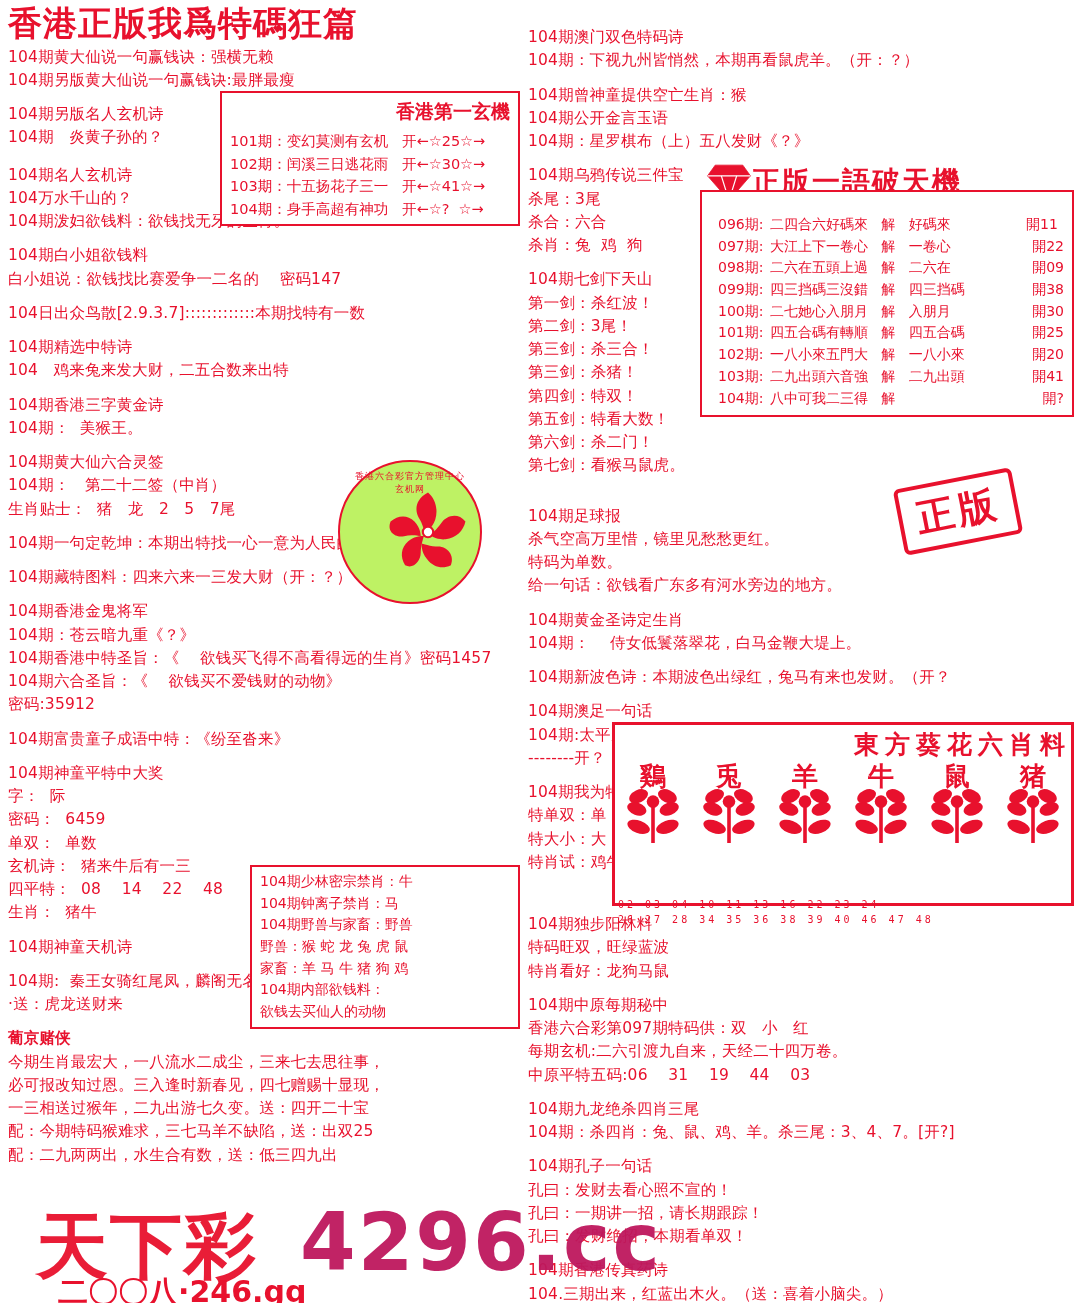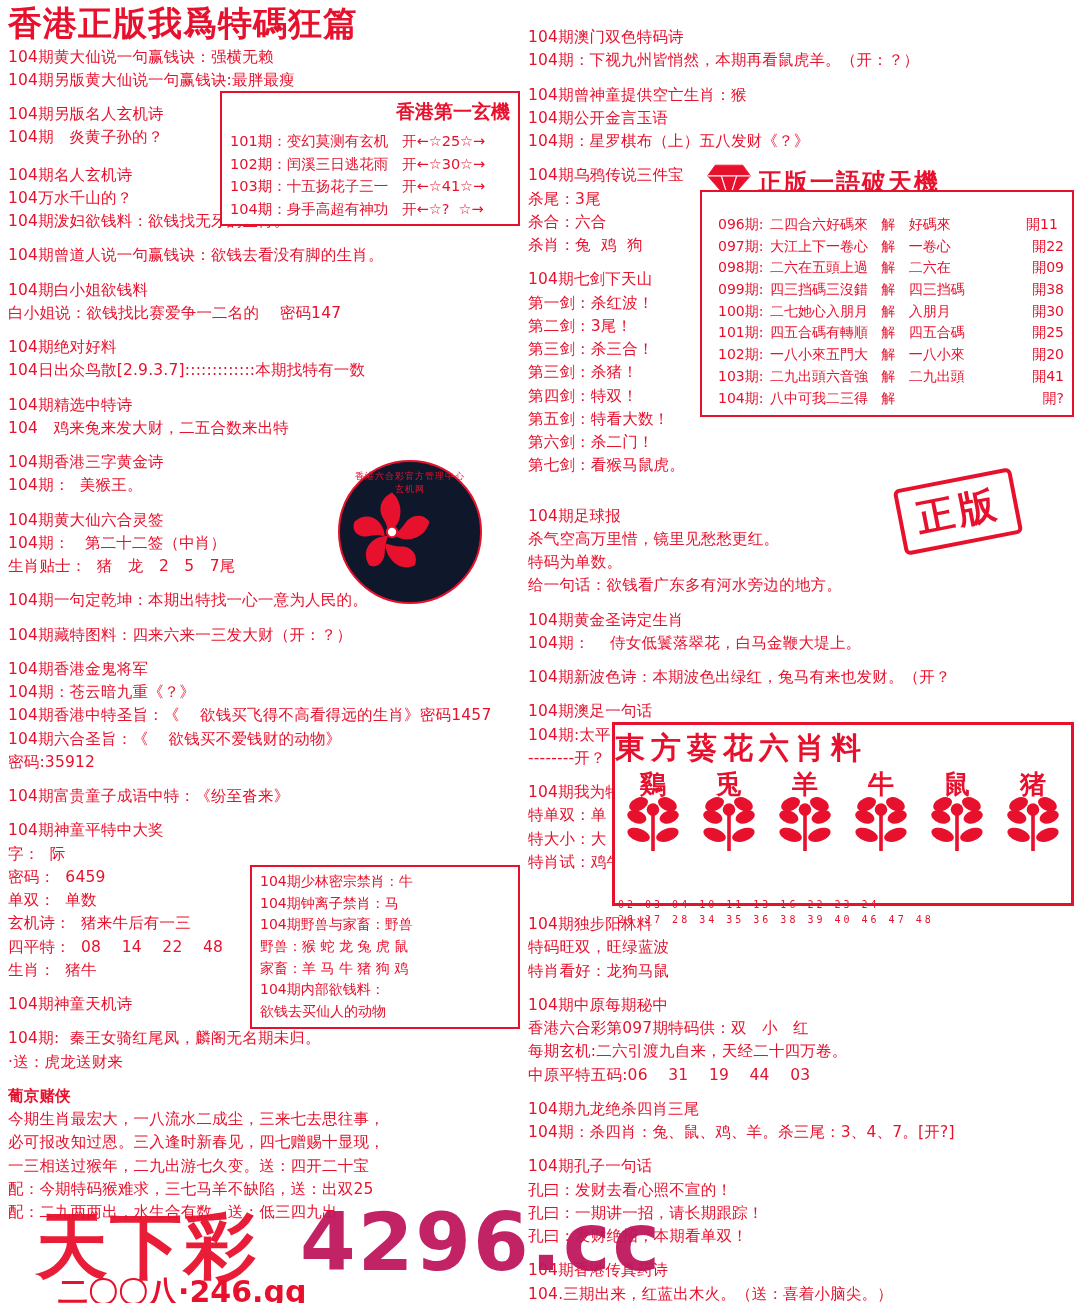--- a/index.html
+++ b/index.html
@@ -22,40 +22,40 @@
     margin:6px 0 4px 0;line-height:1.05;
   }
   .box-title{text-align:right;font-weight:bold;font-size:19px;margin:2px 0 5px 0;}
   .box-row{font-size:14.5px;line-height:1.55;white-space:pre;}
   .inline-box{
     position:absolute;border:2px solid #e8112d;background:#fff;padding:4px 8px;
   }
   
   .emblem{
     position:absolute;width:140px;height:140px;border-radius:50%;
-    border:2px solid #e8112d;display:flex;align-items:center;justify-content:flex-start;
-    background:#0f172a;
+    border:2px solid #e8112d;display:flex;align-items:center;justify-content:flex-end;
+    background:#bef264;
   }
   .emblem svg{width:104px;height:104px;}
   .emblem .ring-text{position:absolute;font-size:9px;top:8px;left:14px;width:112px;text-align:center;letter-spacing:1px;}
   
   .banner{
-    position:absolute;font-weight:bold;font-size:24px;letter-spacing:2px;
-    display:flex;align-items:center;gap:6px;
+    position:absolute;font-weight:bold;font-size:28px;letter-spacing:2px;
+    display:flex;align-items:center;
   }
   .diamond{width:46px;height:40px;}
   
   .stamp{
     position:absolute;border:4px solid #e8112d;border-radius:6px;
     padding:4px 14px;font-size:38px;font-weight:bold;letter-spacing:4px;
     transform:rotate(-11deg);
   }
   
   .sun-panel{position:absolute;border:3px solid #e8112d;background:#fff;}
-  .sun-title{text-align:left;font-size:30px;font-weight:bold;letter-spacing:6px;margin:3px 0 0 0;}
+  .sun-title{text-align:right;font-size:25px;font-weight:bold;letter-spacing:6px;margin:3px 0 0 0;}
   .sun-row{display:flex;justify-content:space-around;align-items:flex-end;margin-top:2px;}
   .sun-cell{width:60px;text-align:center;}
   .sun-cell .ch{font-size:26px;font-weight:bold;line-height:1;}
   .sun-cell svg{width:54px;height:58px;margin-top:-2px;}
   
   .numgrid{display:flex;flex-direction:column;font-size:10px;line-height:1.45;font-family:"DejaVu Sans Mono","Liberation Mono",monospace;}
   .numgrid div{letter-spacing:3px;}
   
   .wm{
     position:absolute;left:0;bottom:-6px;width:1080px;height:150px;
@@ -102,31 +102,27 @@
         <div class="box-row">102期：闰溪三日逃花雨   开←☆30☆→</div>
         <div class="box-row">103期：十五扬花子三一   开←☆41☆→</div>
         <div class="box-row">104期：身手高超有神功   开←☆?  ☆→</div>
       </div>
     </div>
 
     <div class="blk">
       <div class="line">104期泼妇欲钱料：欲钱找无牙的生肖。</div>
     </div>
 
-    <div class="blk">
-      <div class="line">104期曾道人说一句赢钱诀：欲钱去看没有脚的生肖。</div>
-    </div>
 
     <div class="blk">
       <div class="line">104期白小姐欲钱料</div>
       <div class="line">白小姐说：欲钱找比赛爱争一二名的    密码147</div>
     </div>
 
     <div class="blk">
-      <div class="line">104期绝对好料</div>
       <div class="line">104日出众鸟散[2.9.3.7]:::::::::::::本期找特有一数</div>
     </div>
 
     <div class="blk">
       <div class="line">104期精选中特诗</div>
       <div class="line">104   鸡来兔来发大财，二五合数来出特</div>
     </div>
 
     <div class="blk">
       <div class="line">104期香港三字黄金诗</div>

